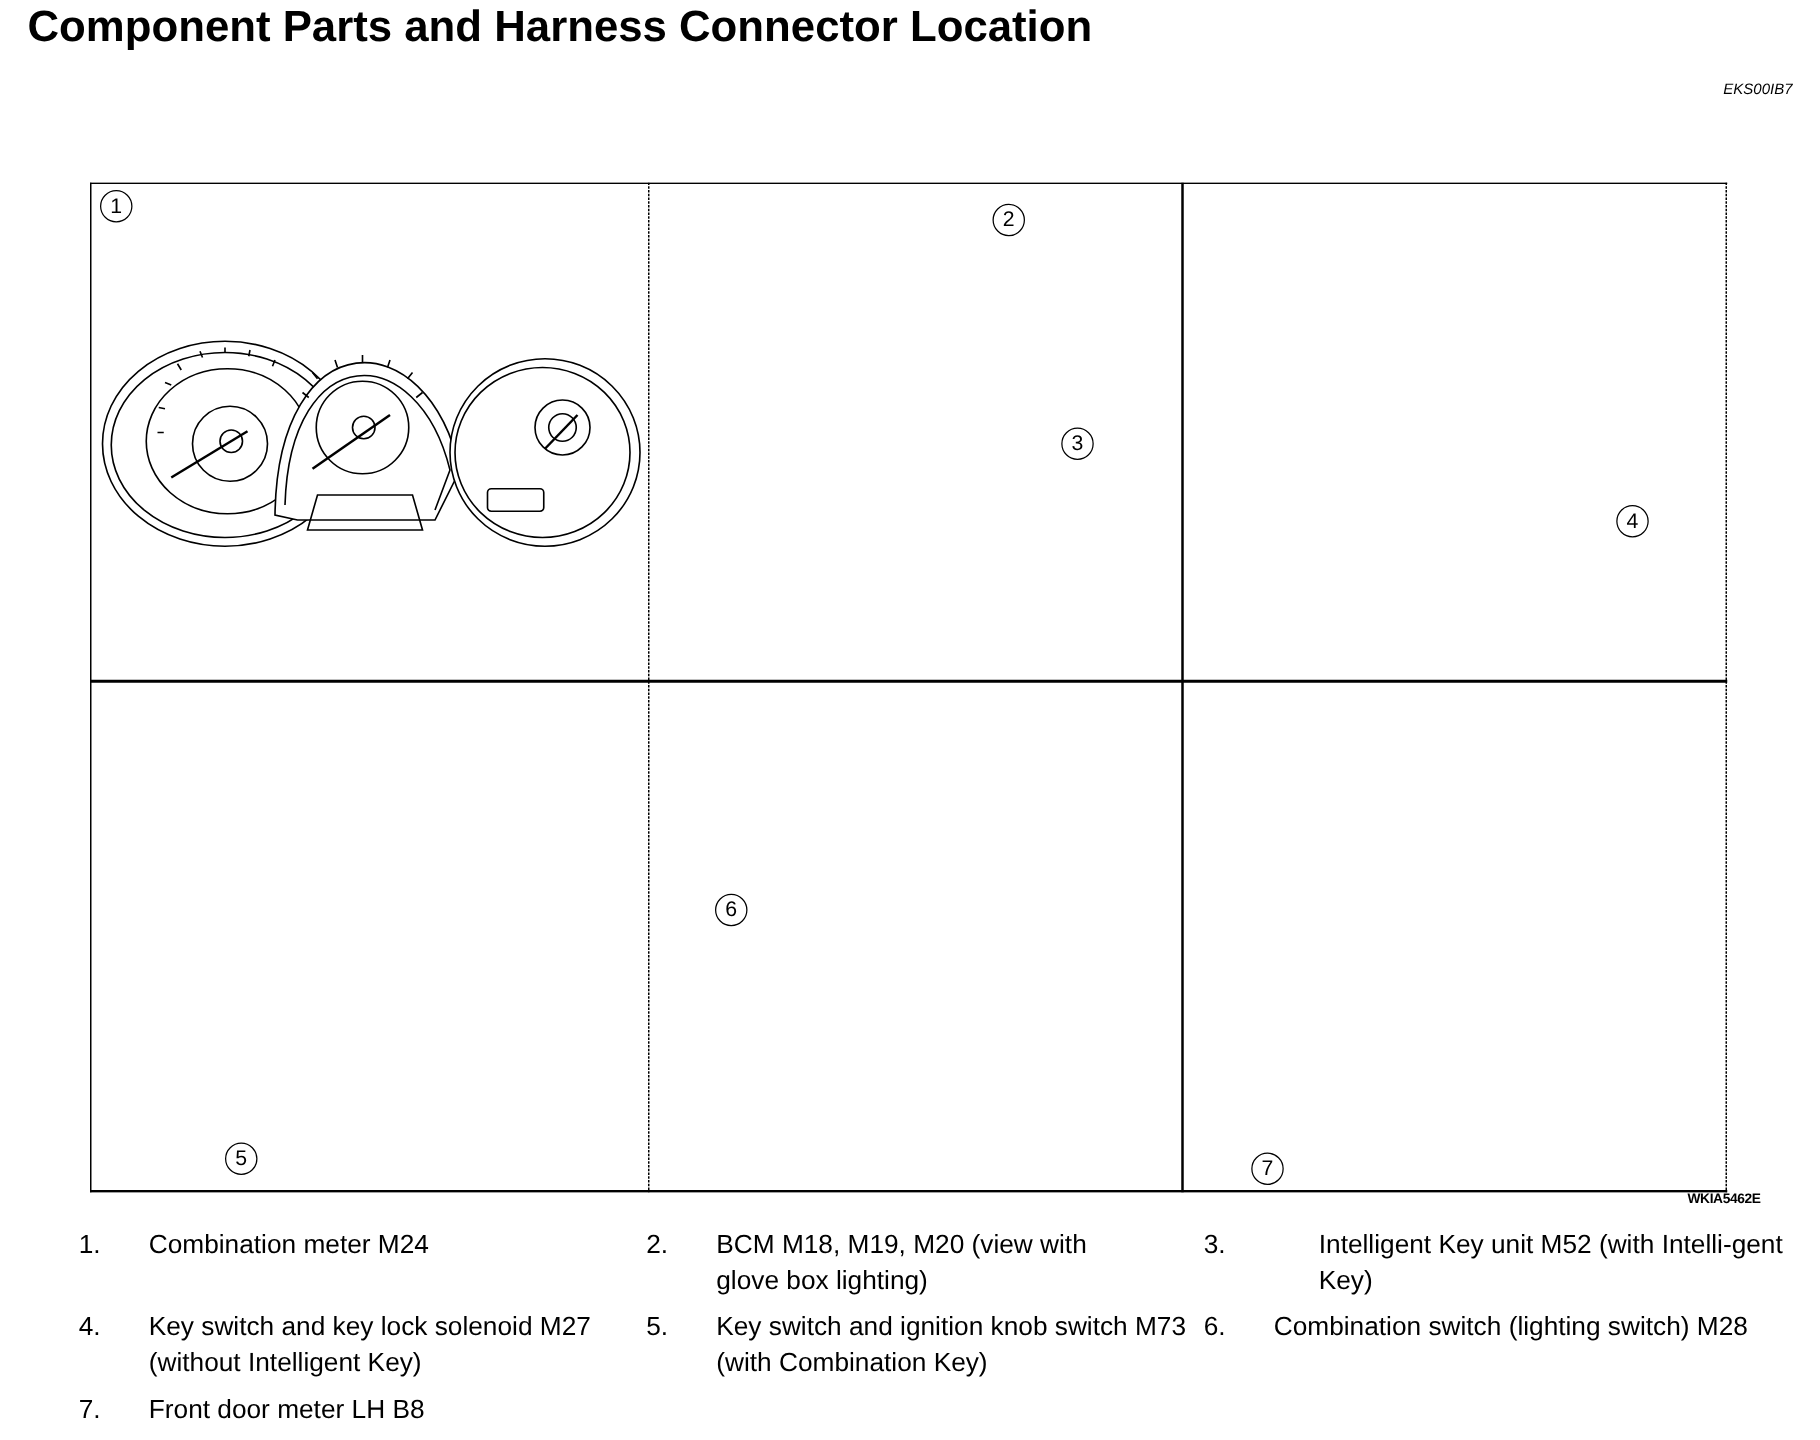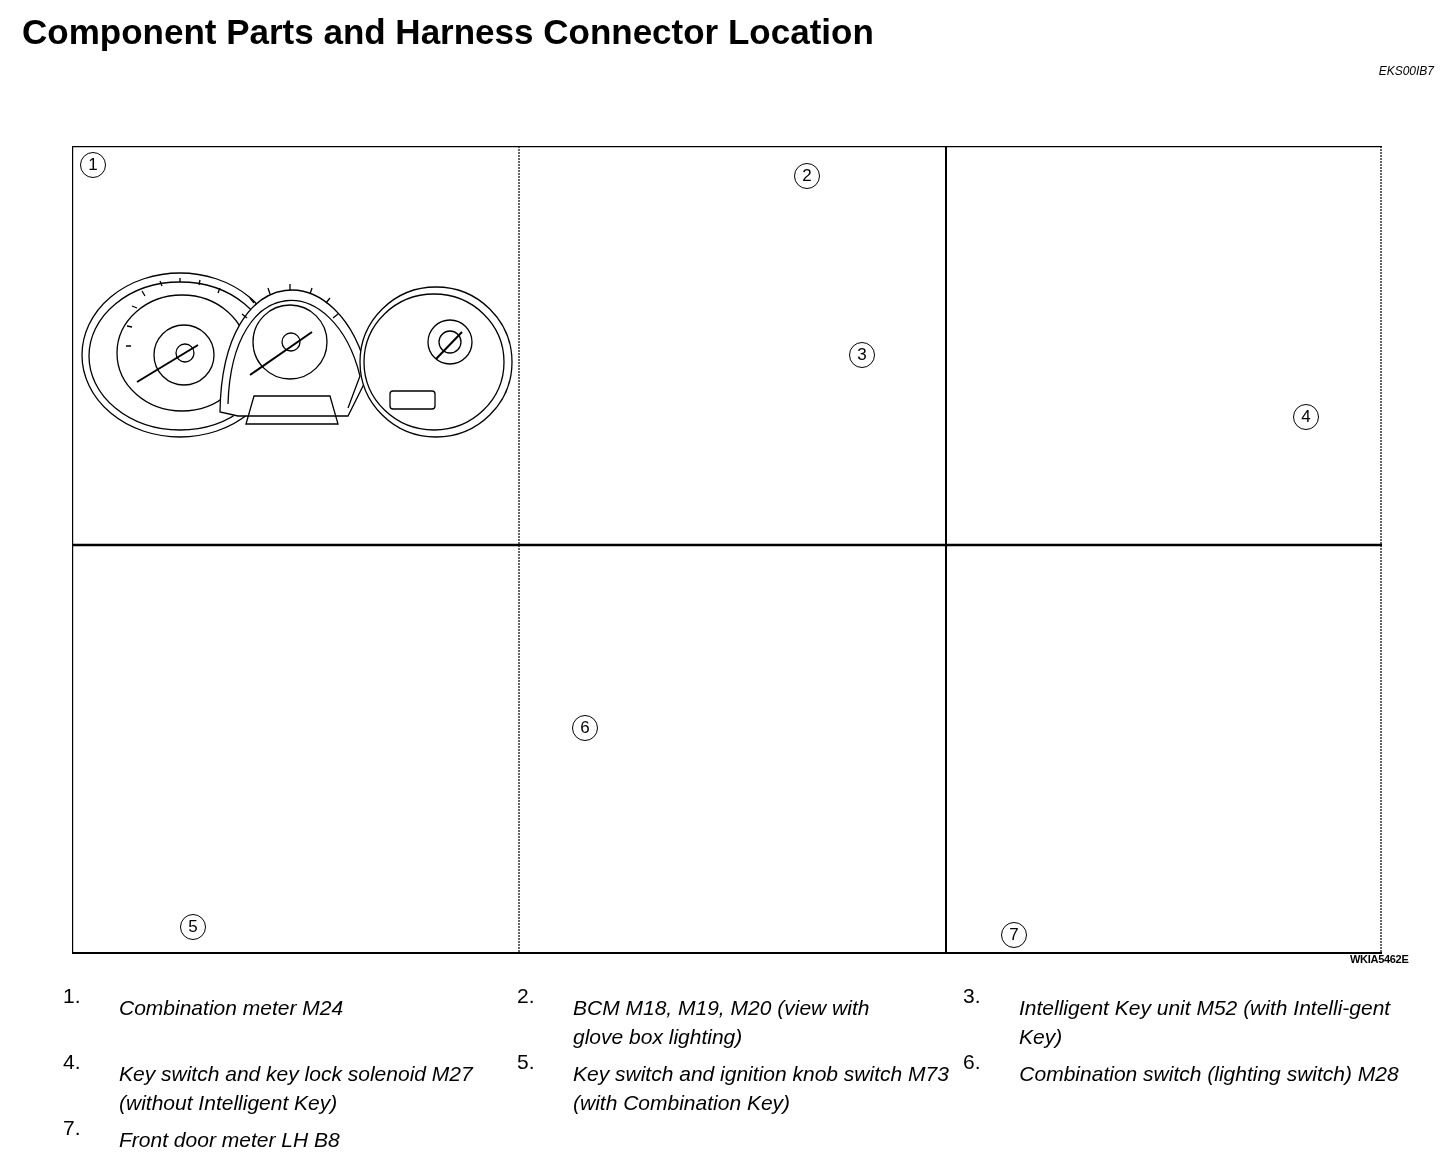--- a/index.html
+++ b/index.html
@@ -1,26 +1,26 @@
 <!DOCTYPE html>
 <html><head>
 <meta charset="utf-8">
 <style>
   html, body { margin:0; padding:0; background:#ffffff; }
   body { width:1456px; height:1152px; position:relative; overflow:hidden; font-family:"Liberation Sans", sans-serif; color:#000; }
-  .title { position:absolute; left:22px; top:12px; font-size:35px; font-weight:bold; letter-spacing:0px; }
+  .title { position:absolute; left:22px; top:2px; font-size:35px; font-weight:bold; letter-spacing:0px; }
   .doc-code { position:absolute; right:22px; top:20px; font-size:12px; font-style:italic;margin-top:44px; }
   .fig { position:absolute; left:72px; top:146px; width:1310px; height:808px; }
   .fig svg { position:absolute; left:0; top:0; }
   .callout { position:absolute; width:24px; height:24px; border:1.6px solid #000; border-radius:50%; background:#fff; font-size:17px; line-height:24px; text-align:center; box-sizing:content-box; }
   .fig-code { position:absolute; left:1306px; top:953px; font-size:11px; font-weight:bold; letter-spacing:-0.3px;margin-left:44px; }
   .legend { position:absolute; left:0; top:0; }
   .lg-item { position:absolute; font-size:21px; line-height:29px; }
   .lg-num { position:absolute; left:0; top:0; }
-  .lg-text { position:absolute; left:56px; top:12px; width:380px;font-style:italic; }
+  .lg-text { position:absolute; left:56px; top:0; width:380px; }
 </style>
 </head>
 <body>
 
 <div class="title">Component Parts and Harness Connector Location</div>
 <div class="doc-code">EKS00IB7</div>
 
 <div class="fig">
   <svg width="1310" height="808" viewBox="0 0 1310 808">
     <defs>
@@ -199,31 +199,31 @@
   <div class="lg-item" style="left:63px; top:981px;">
     <span class="lg-num">1.</span>
     <span class="lg-text">Combination meter M24</span>
   </div>
   <div class="lg-item" style="left:517px; top:981px;">
     <span class="lg-num">2.</span>
     <span class="lg-text" style="width:340px;">BCM M18, M19, M20 (view with glove box lighting)</span>
   </div>
   <div class="lg-item" style="left:963px; top:981px;">
     <span class="lg-num">3.</span>
-    <span class="lg-text" style="width:380px;">Intelligent Key unit M52 (with Intelli-gent Key)</span>
+    <span class="lg-text" style="width:380px;margin-left:36px;">Intelligent Key unit M52 (with Intelli-gent Key)</span>
   </div>
   <div class="lg-item" style="left:63px; top:1047px;">
     <span class="lg-num">4.</span>
     <span class="lg-text" style="width:360px;">Key switch and key lock solenoid M27 (without Intelligent Key)</span>
   </div>
   <div class="lg-item" style="left:517px; top:1047px;">
     <span class="lg-num">5.</span>
     <span class="lg-text" style="width:380px;">Key switch and ignition knob switch M73 (with Combination Key)</span>
   </div>
   <div class="lg-item" style="left:963px; top:1047px;">
     <span class="lg-num">6.</span>
-    <span class="lg-text" style="width:380px;text-align:center;">Combination switch (lighting switch) M28</span>
+    <span class="lg-text" style="width:380px;">Combination switch (lighting switch) M28</span>
   </div>
   <div class="lg-item" style="left:63px; top:1113px;">
     <span class="lg-num">7.</span>
     <span class="lg-text">Front door meter LH B8</span>
   </div>
 </div>
 
 </body></html>

